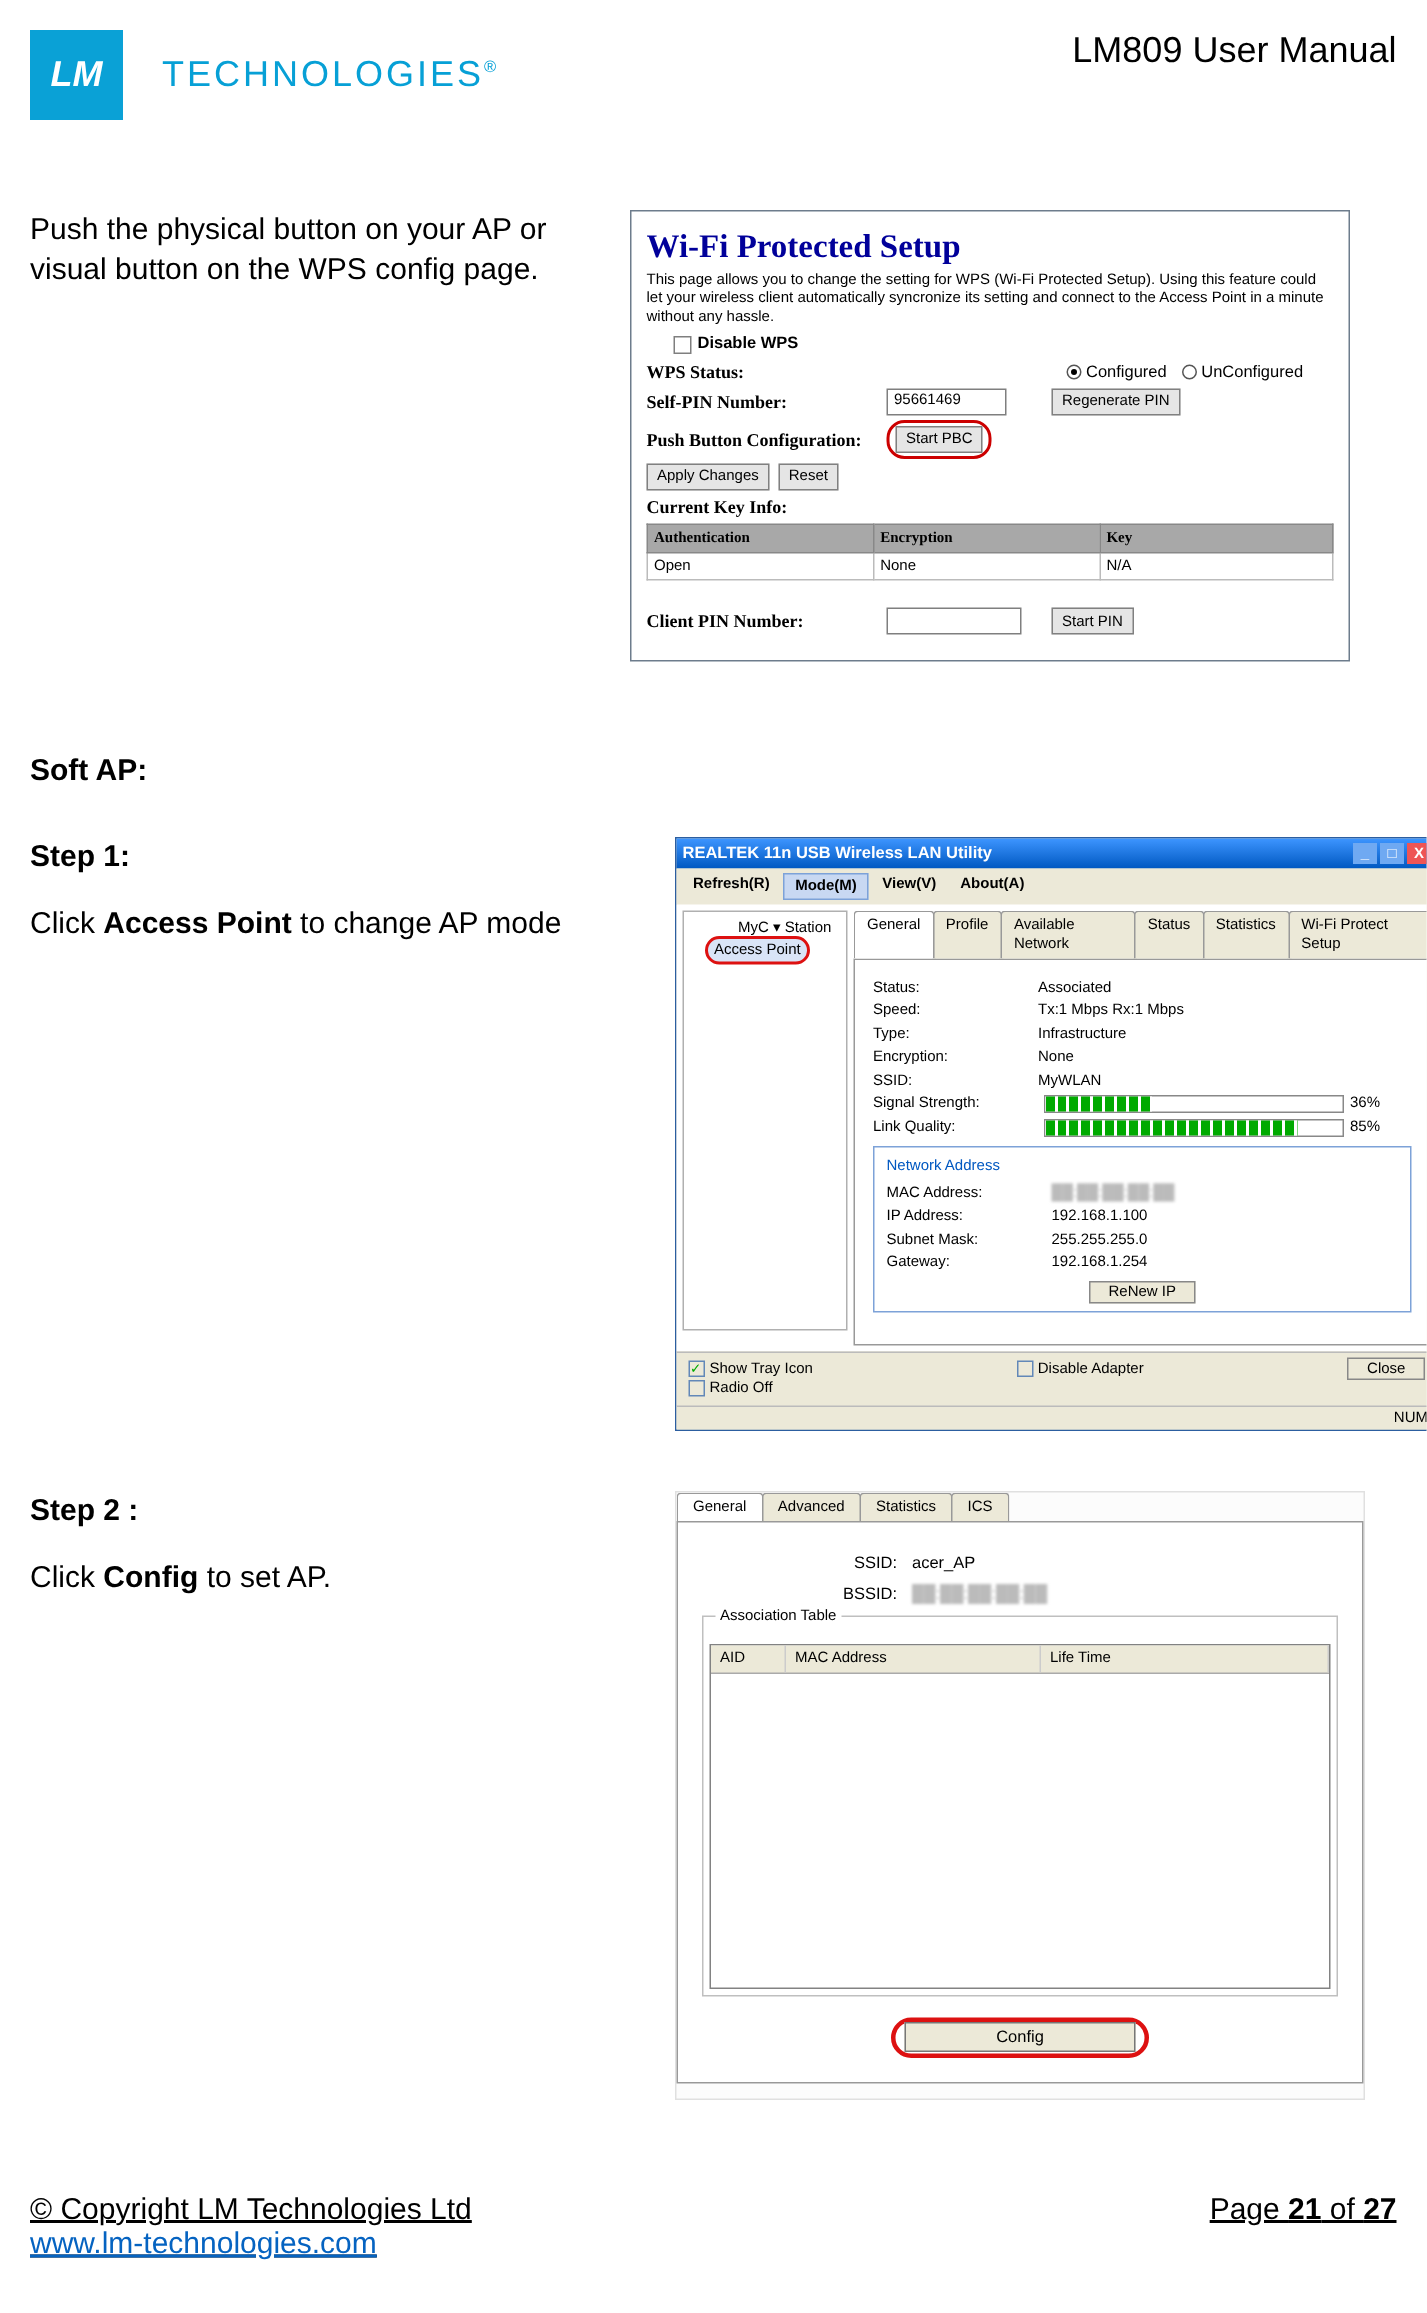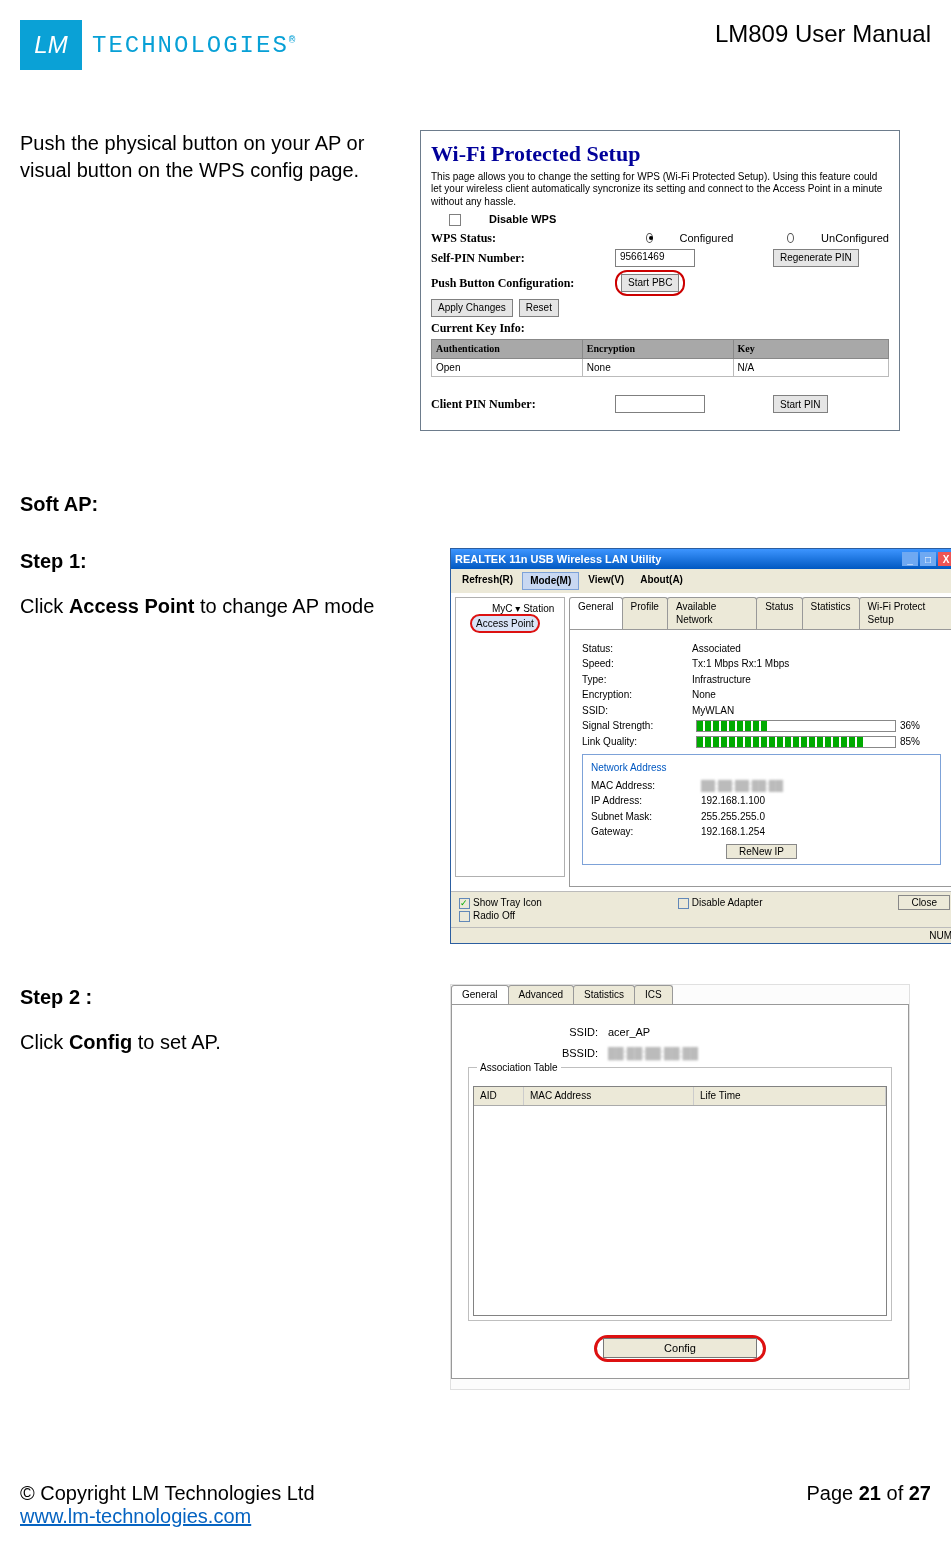--- a/index.html
+++ b/index.html
@@ -8,29 +8,29 @@
     height: 1542px;
     font-family: Arial, Helvetica, sans-serif;
     color: #000;
     background: #fff;
     position: relative;
     padding: 20px 20px 0 20px;
   }
   .header { display: flex; align-items: flex-start; justify-content: space-between; margin-bottom: 60px; }
   .logo-wrap { display: flex; align-items: center; }
   .logo-sq {
-    width: 62px; height: 50px; background: #0aa1d6; color: #fff;
+    width: 62px; height: 60px; background: #0aa1d6; color: #fff;
     display: flex; align-items: center; justify-content: center;
-    font-weight: 400; font-size: 24px; font-style: italic;
+    font-weight: 700; font-size: 24px; font-style: italic;
     position: relative;
   }
   .logo-text {
-    font-family: Liberation Mono, monospace;
+    font-family: Liberation Sans, sans-serif;
     font-size: 24px; font-weight: 400; letter-spacing: 2px;
-    color: #07a0d6; margin-left: 10px; position: relative;
+    color: #07a0d6; margin-left: 26px; position: relative;
   }
   .logo-reg { font-size: 11px; vertical-align: super; color: #07a0d6; }
   .doc-title { font-size: 24px; color: #000; }
   .content { font-size: 20px; line-height: 1.35; }
   .section { display: flex; margin-bottom: 60px; }
   .left-col { flex: 0 0 400px; padding-right: 20px; }
   .right-col { flex: 1; }
   .bold { font-weight: bold; }
   .step-label { font-weight: bold; margin-bottom: 18px; }
   .softap-label { font-weight: bold; margin-bottom: 30px; }
@@ -45,21 +45,21 @@
     padding: 8px 10px 14px 10px;
     background: #fff;
     width: 480px;
   }
   .wps-title {
     font-family: "Times New Roman", serif;
     font-size: 22px; color: #01009a; font-weight: bold;
     margin-bottom: 2px;
   }
   .wps-desc { font-size: 10px; line-height: 1.25; margin-bottom: 4px; }
-  .wps-row { display: flex; align-items: center; margin: 3px 0; font-size: 11px; gap: 24px; }
+  .wps-row { display: flex; align-items: center; margin: 3px 0; font-size: 11px; }
   .wps-lbl { width: 160px; font-weight: bold; font-family: "Times New Roman", serif; font-size: 12px; }
   .wps-input { border: 1px solid #7f7f7f; height: 18px; padding: 0 4px; font-size: 10px; background: #fff; }
   .wps-btn { border: 1px solid #808080; background: #e5e5e5; height: 18px; padding: 0 6px; font-size: 10px; display: inline-flex; align-items: center; }
   .wps-btn-circled { border: 2px solid #cc0000; border-radius: 12px; padding: 2px 4px; display: inline-block; }
   .wps-cbx { width: 12px; height: 12px; border: 1px solid #7f7f7f; display: inline-block; margin-right: 4px; vertical-align: middle; }
   .wps-radio { width: 10px; height: 10px; border: 1px solid #555; border-radius: 50%; display: inline-block; margin-right: 3px; position: relative; }
   .wps-radio.checked::after { content:""; width:4px;height:4px;background:#000;border-radius:50%;position:absolute;top:2px;left:2px;}
   .wps-table { border-collapse: collapse; width: 100%; font-size: 10px; margin-top:2px; }
   .wps-table th { background: #a8a8a8; border:1px solid #888; text-align:left; padding:2px 4px; font-weight: bold; font-family:"Times New Roman",serif;}
   .wps-table td { border:1px solid #bbb; padding:2px 4px; }
@@ -117,21 +117,21 @@
   .assoc-group { border:1px solid #bfbfbf; margin-top: 6px; padding: 4px; }
   .assoc-title { font-size:10px; position:relative; top:-12px; left:4px; background:#fff; padding:0 3px; display:inline-block;}
   .assoc-table-wrap{ border:1px solid #828282; height:230px; background:#fff; }
   .assoc-head { display:flex; background:#ece9d8; border-bottom:1px solid #aaa; font-size:10px;}
   .assoc-head div{ padding:2px 6px; border-right:1px solid #ccc;}
   .cfg-btn-row{ text-align:center; margin-top:14px;}
   .cfg-btn { border:1px solid #777; background:#ece9d8; padding:3px 60px; font-size:11px;}
   .cfg-circle{ display:inline-block; border:3px solid #d11; border-radius: 18px; padding: 3px 6px;}
 
   
-  .footer { position:absolute; bottom:14px; left:20px; right:20px; display:flex; justify-content:space-between; font-size:20px;}
+  .footer { position:absolute; bottom:34px; left:20px; right:20px; display:flex; justify-content:space-between; font-size:20px;text-decoration:underline;}
   .footer a{ color:#0563c1; text-decoration:underline;}
 
   
   .sec2 { margin-bottom: 40px; }
   .left-wide { flex: 0 0 430px; }
   .sec3 .left-col { flex: 0 0 430px; }
 </style>
 </head>
 <body>
 

